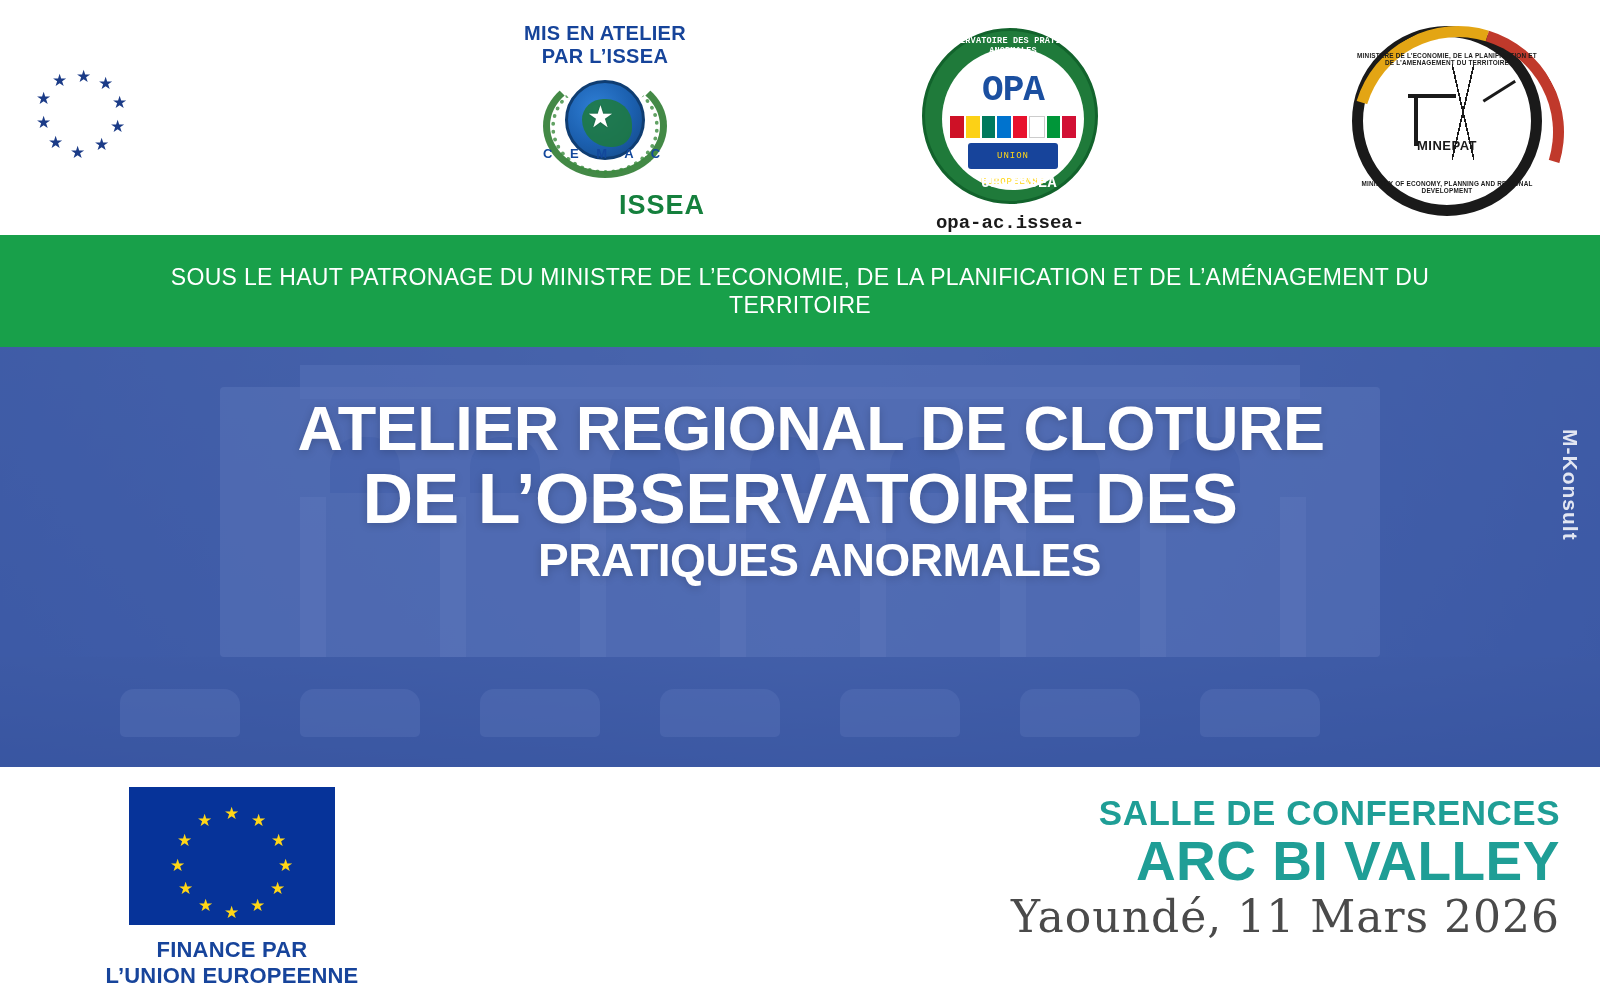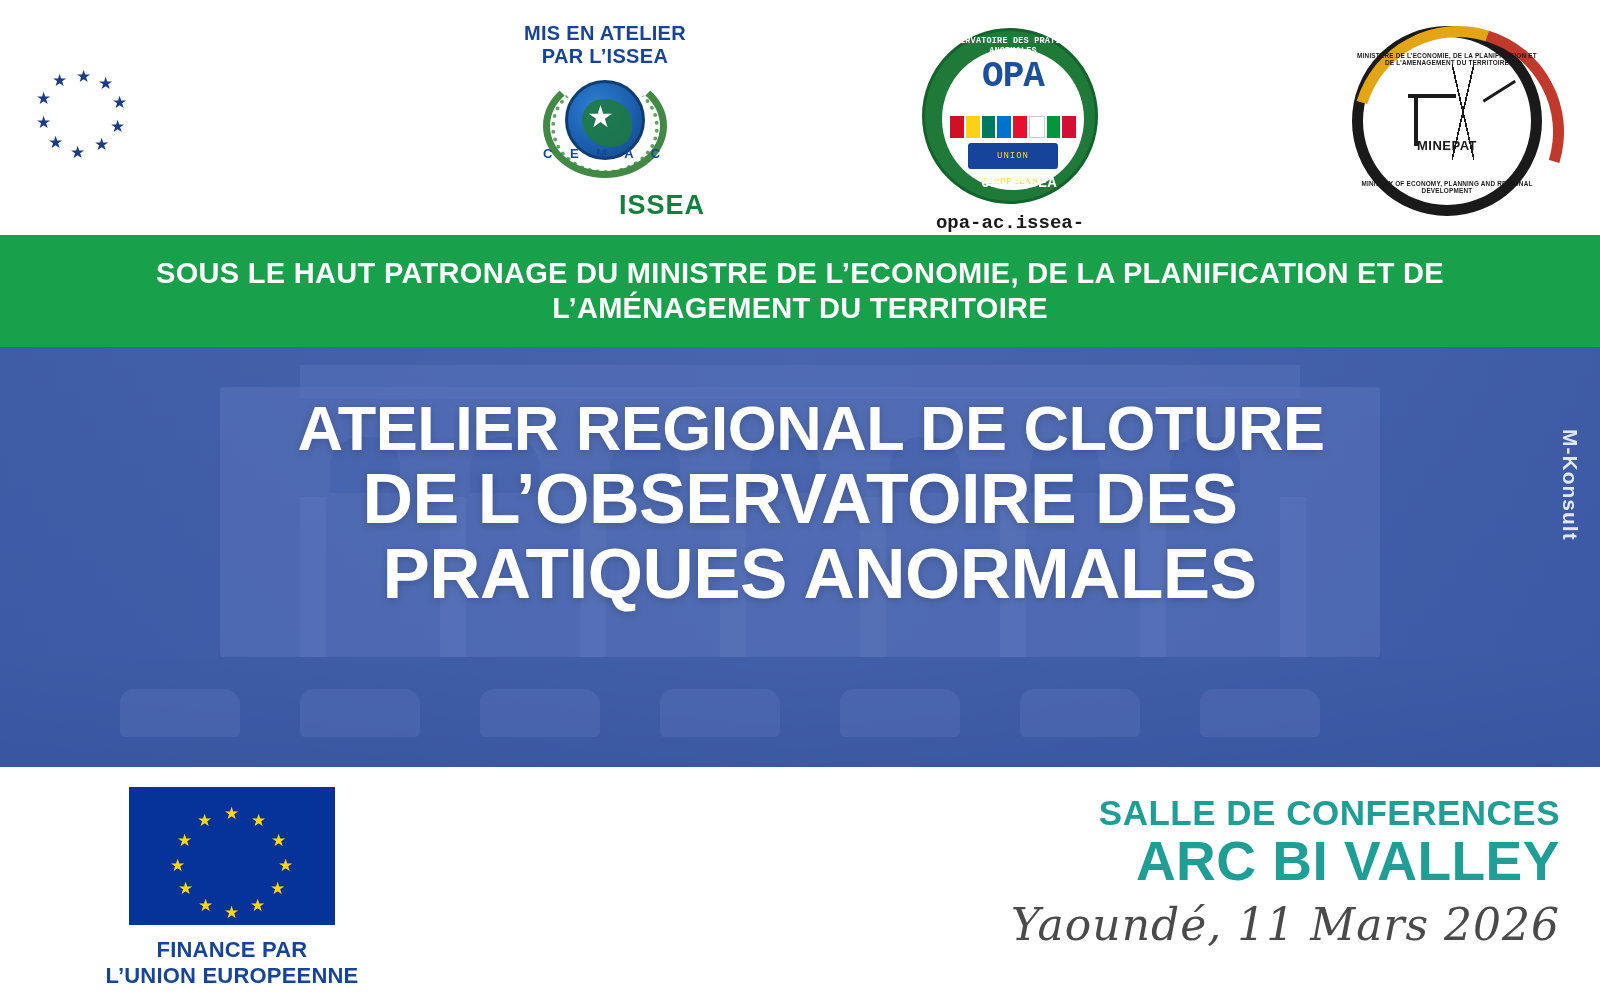--- a/index.html
+++ b/index.html
@@ -174,21 +174,21 @@
     width: 176px;
     text-align: center;
     color: #ffffff;
     font-size: 15px;
     font-weight: bold;
     letter-spacing: .5px;
     z-index: 5;
   }
   .opa-big {
     position: absolute;
-    left: 0; top: 8px;
+    left: 0; top: 22px;
     width: 142px;
     text-align: center;
     color: #1b4fa0;
     font-size: 36px;
     font-weight: bold;
     letter-spacing: -1px;
   }
   .opa-flags {
     position: absolute;
     left: 8px; top: 68px;
@@ -305,22 +305,22 @@
     position: absolute;
     top: 235px; left: 0;
     width: 1600px; height: 112px;
     background: #18a04a;
     display: flex;
     align-items: center;
     justify-content: center;
   }
   .green-band p {
     color: #ffffff;
-    font-size: 29px;
-    font-weight: bold;
+    font-size: 23px;
+    font-weight: normal;
     text-align: center;
     line-height: 1.22;
     letter-spacing: .3px;
     max-width: 1400px;
   }
 
   
   .hero {
     position: absolute;
     top: 347px; left: 0;
@@ -386,21 +386,21 @@
     width: 1600px;
     text-align: center;
     color: #ffffff;
     font-weight: bold;
     line-height: 1.06;
     letter-spacing: -0.5px;
     text-shadow: 0 2px 8px rgba(0,0,0,.18);
   }
   .hero-l1 { font-size: 63px; padding-left: 22px; }
   .hero-l2 { font-size: 70px; }
-  .hero-l3 { font-size: 71px; padding-left: 39px; }
+  .hero-l3 { font-size: 46px; padding-left: 39px; }
   .credit {
     position: absolute;
     right: 18px; top: 82px;
     color: rgba(255,255,255,.85);
     font-size: 21px;
     font-weight: bold;
     letter-spacing: 1px;
     writing-mode: vertical-rl;
     text-orientation: mixed;
   }
@@ -451,25 +451,24 @@
     letter-spacing: .5px;
   }
   .venue-l2 {
     color: #1f9e96;
     font-size: 55px;
     font-weight: bold;
     line-height: 1.02;
     letter-spacing: .5px;
   }
   .venue-date {
-    margin-top: 10px;
+    margin-top: 2px;
     color: #4a4a4a;
     font-size: 44px;
     font-family: "DejaVu Serif", serif;
-    font-style: italic;
     letter-spacing: 1px;
   }
 </style>
 </head>
 <body>
 
 <div class="poster">
 
   <div class="logo-bar">
 

